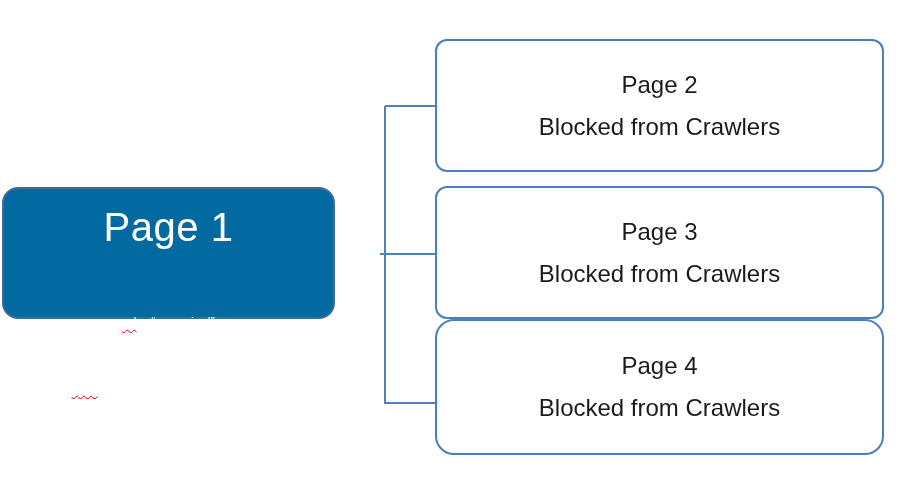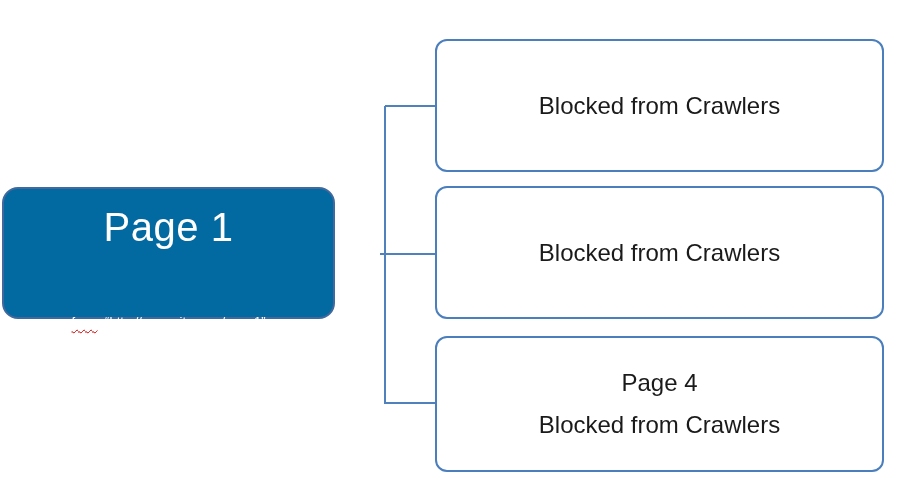--- a/index.html
+++ b/index.html
@@ -68,49 +68,52 @@
     border: 2.5px solid #4a7ebc;
     border-radius: 12px;
     display: flex;
     flex-direction: column;
     align-items: center;
     justify-content: center;
     gap: 16px;
   }
   .child-2 { top: 39px;  height: 133px; }
   .child-3 { top: 186px; height: 133px; }
-  .child-4 { top: 336px; height: 136px; }
+  .child-4 { top: 319px; height: 136px; border-radius: 19px; }
   .child-title, .child-subtitle {
     color: #1a1a1a;
     font-size: 24px;
     line-height: 26px;
   }
 </style>
 </head>
 <body>
 
 <div class="canvas">
 
   <div class="parent-box">
     <div class="parent-title">Page 1</div>
     <div class="parent-sub">
+      <div class="sub-line"><span class="squiggle">rel</span><span> = “canonical”</span></div>
       <div class="sub-line"><span class="squiggle">from</span><span>=“http://www.site.com/page1”</span></div>
     </div>
   </div>
 
   <div class="connector trunk"></div>
   <div class="connector branch-1"></div>
   <div class="connector branch-2"></div>
   <div class="connector branch-3"></div>
 
   <div class="child-box child-2">
+    <div class="child-title">Page 2</div>
     <div class="child-subtitle">Blocked from Crawlers</div>
   </div>
 
   <div class="child-box child-3">
+    <div class="child-title">Page 3</div>
     <div class="child-subtitle">Blocked from Crawlers</div>
   </div>
 
   <div class="child-box child-4">
     <div class="child-title">Page 4</div>
     <div class="child-subtitle">Blocked from Crawlers</div>
   </div>
 
 </div>
 

